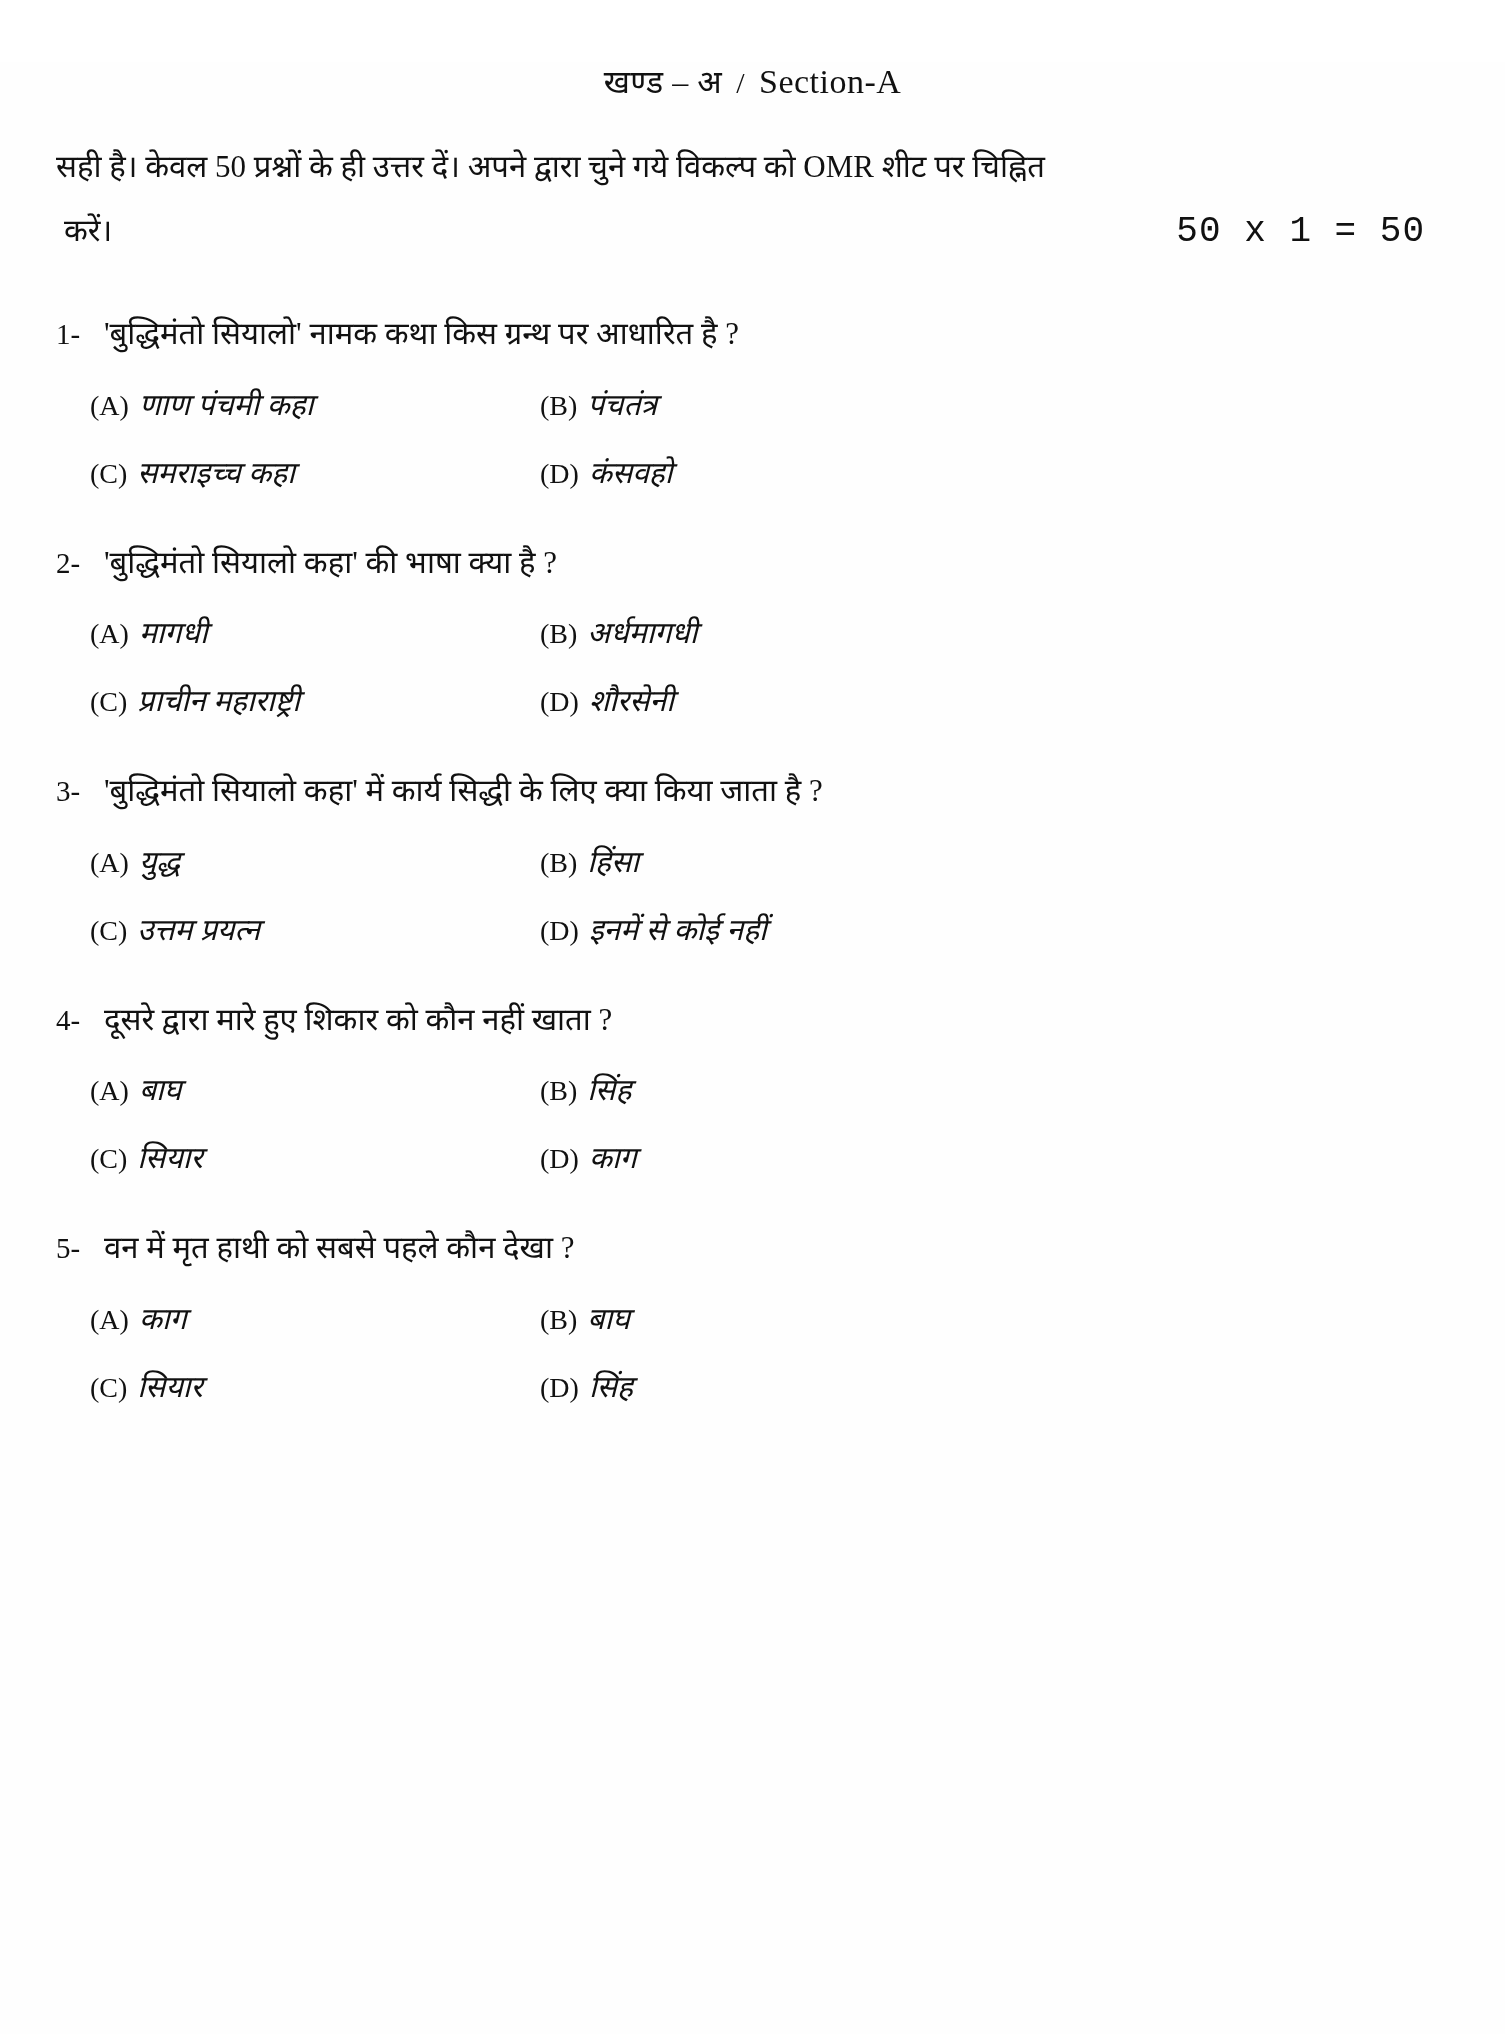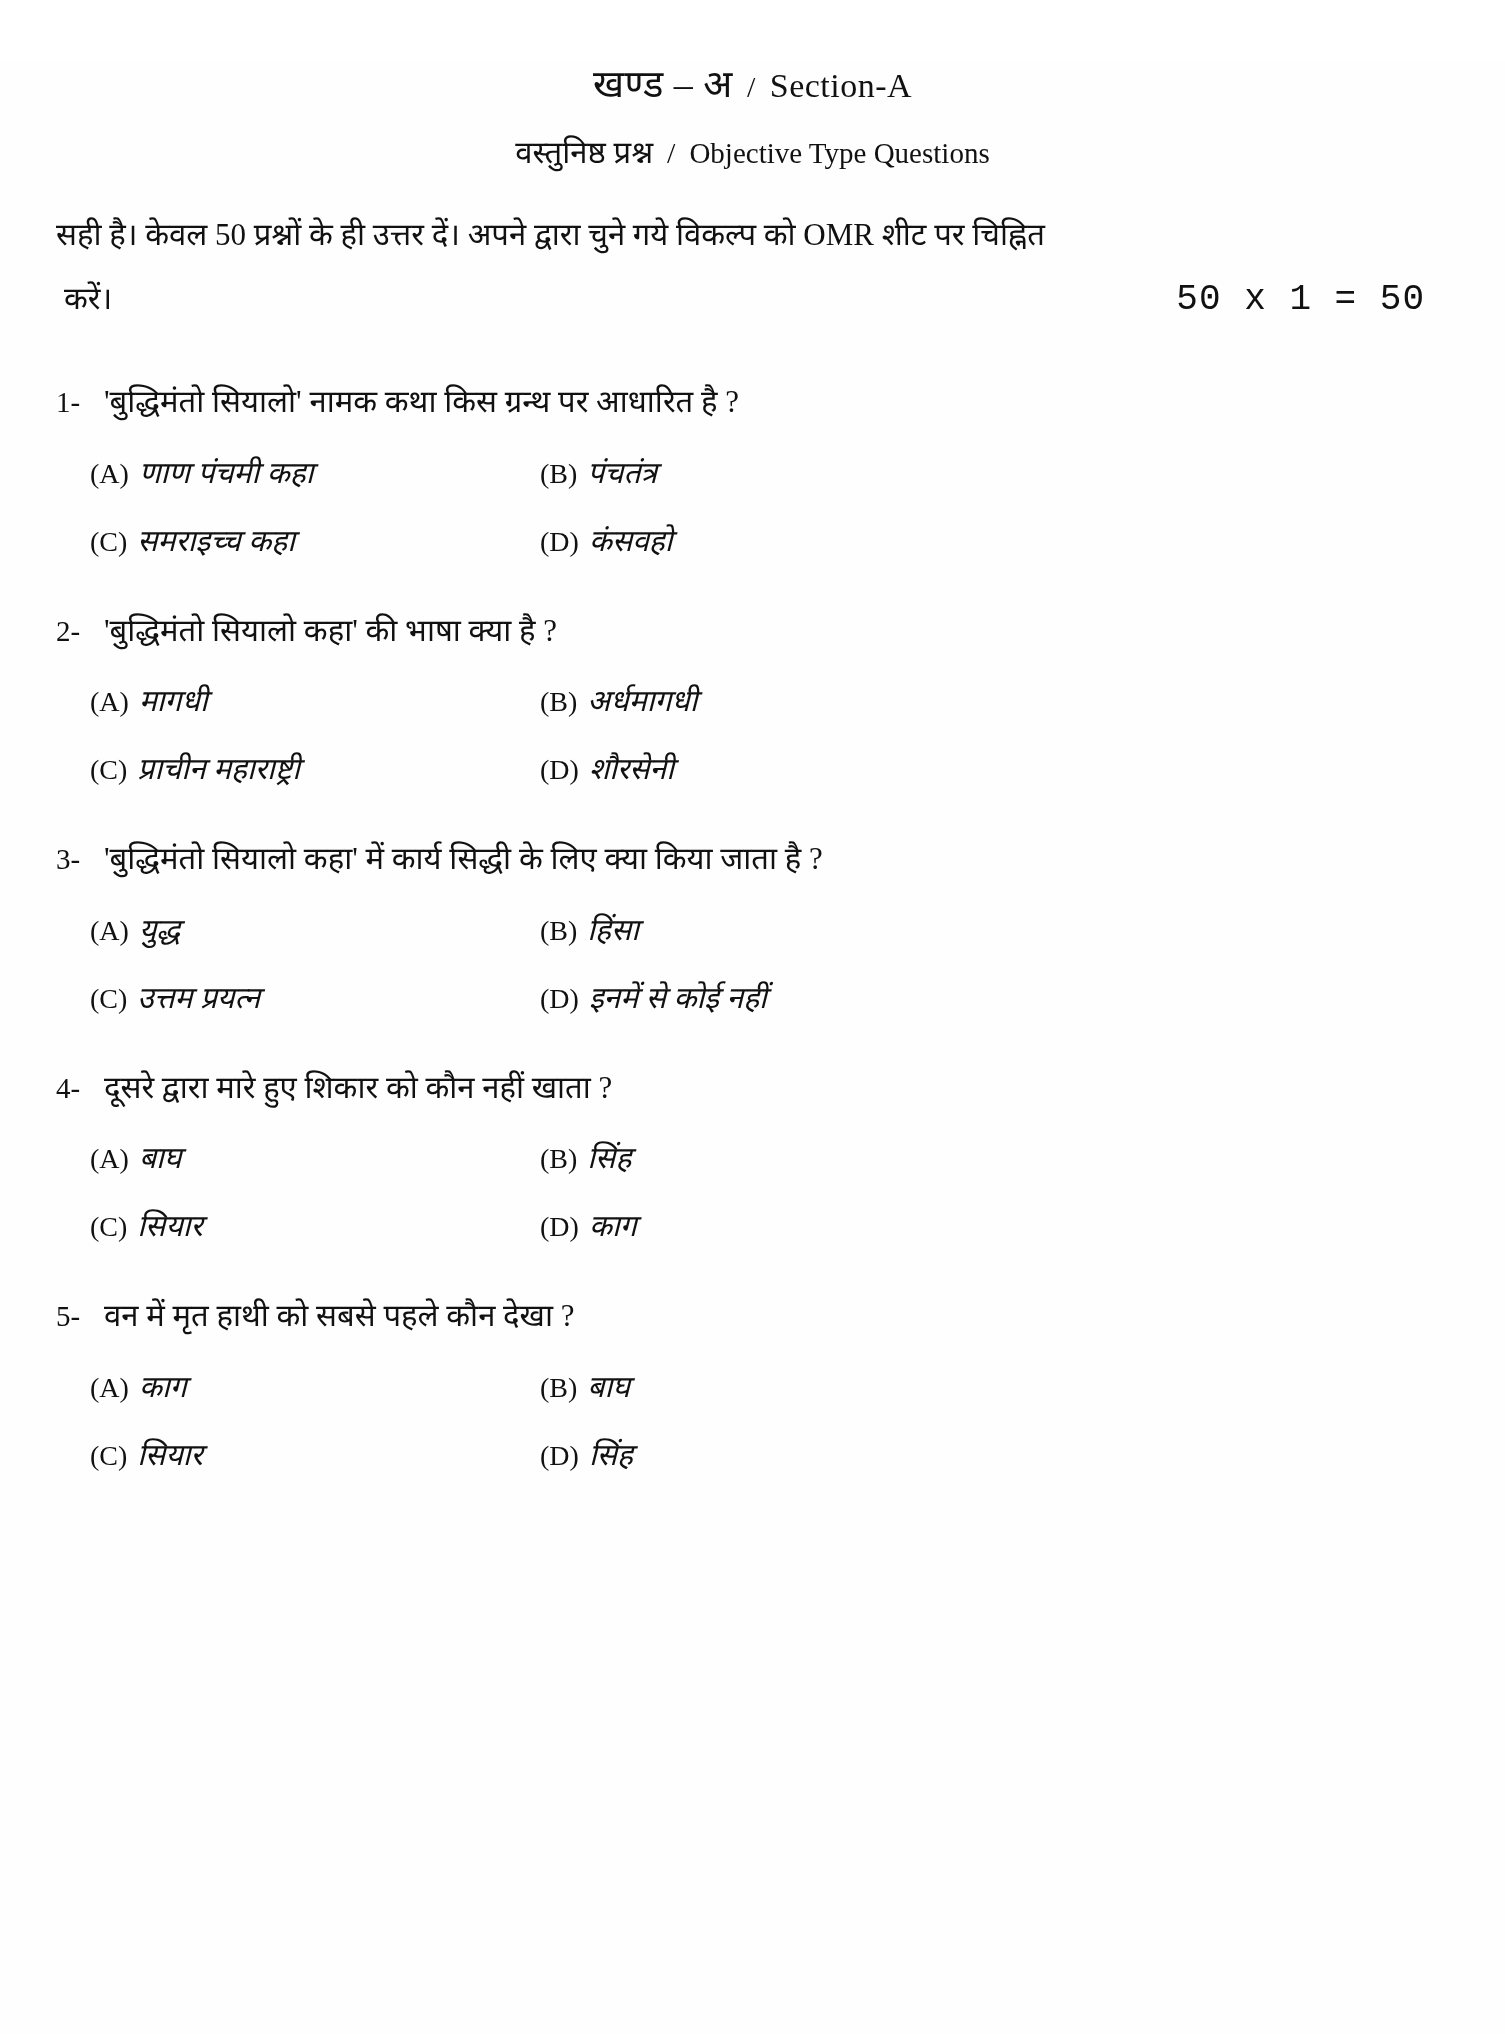--- a/index.html
+++ b/index.html
@@ -25,21 +25,21 @@
   }
 
   
   .section-head {
     text-align: center;
     font-size: 30px;
     letter-spacing: 0.5px;
     margin-top: 62px;
     line-height: 1.2;
   }
-  .section-head .hi { font-size: 38px; font-family: Liberation Serif, serif; }
+  .section-head .hi { font-size: 32px; font-family: Liberation Serif, serif; }
   .section-head .sep { padding: 0 14px; font-size: 30px; }
   .section-head .en { font-size: 34px; }
 
   .subsection-head {
     text-align: center;
     font-size: 30px;
     margin-top: 26px;
     line-height: 1.2;
   }
   .subsection-head .hi { font-size: 31px; }
@@ -113,23 +113,20 @@
 </style>
 </head>
 <body>
 
 <div class="page">
 
   <div class="section-head">
     <span class="hi">खण्ड – अ</span><span class="sep">/</span><span class="en">Section-A</span>
   </div>
 
-  <div class="subsection-head">
-    <span class="hi">वस्तुनिष्ठ प्रश्न</span><span class="sep">/</span><span class="en">Objective Type Questions</span>
-  </div>
 
   <div class="instructions">
     <div>सही है। केवल 50 प्रश्नों के ही उत्तर दें। अपने द्वारा चुने गये विकल्प को OMR शीट पर चिह्नित</div>
     <div class="lastline">
       <span>करें।</span>
       <span class="marks">50 x 1 = 50</span>
     </div>
   </div>
 
   <div class="questions">

